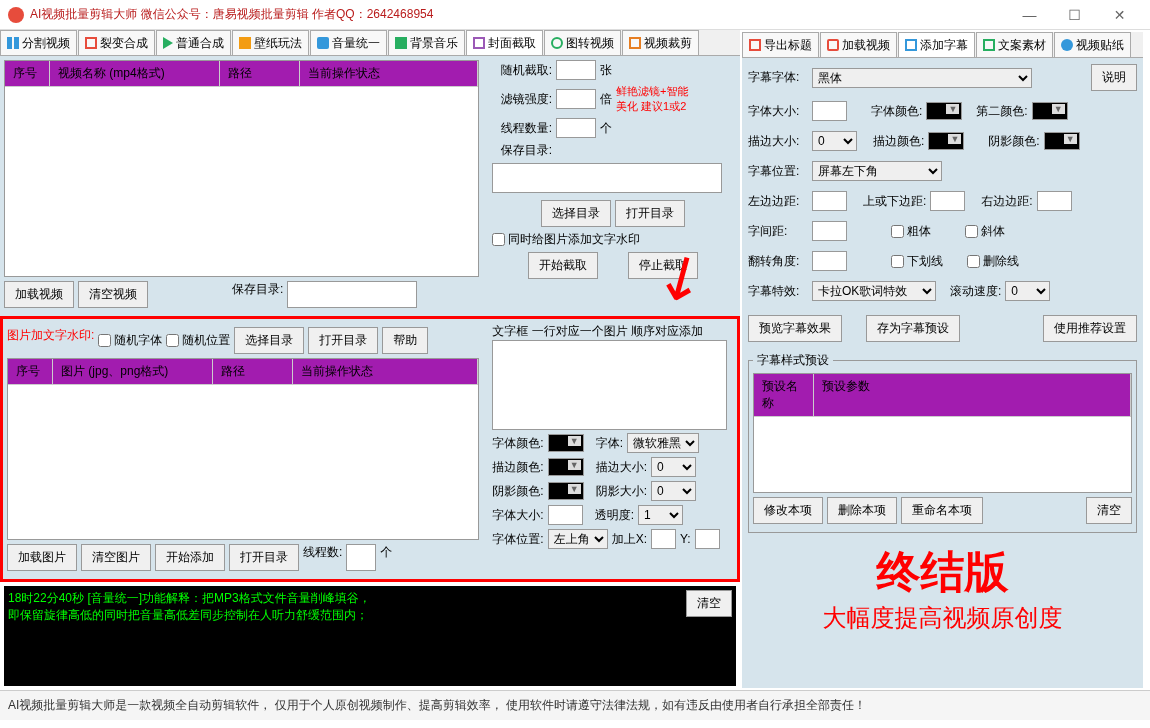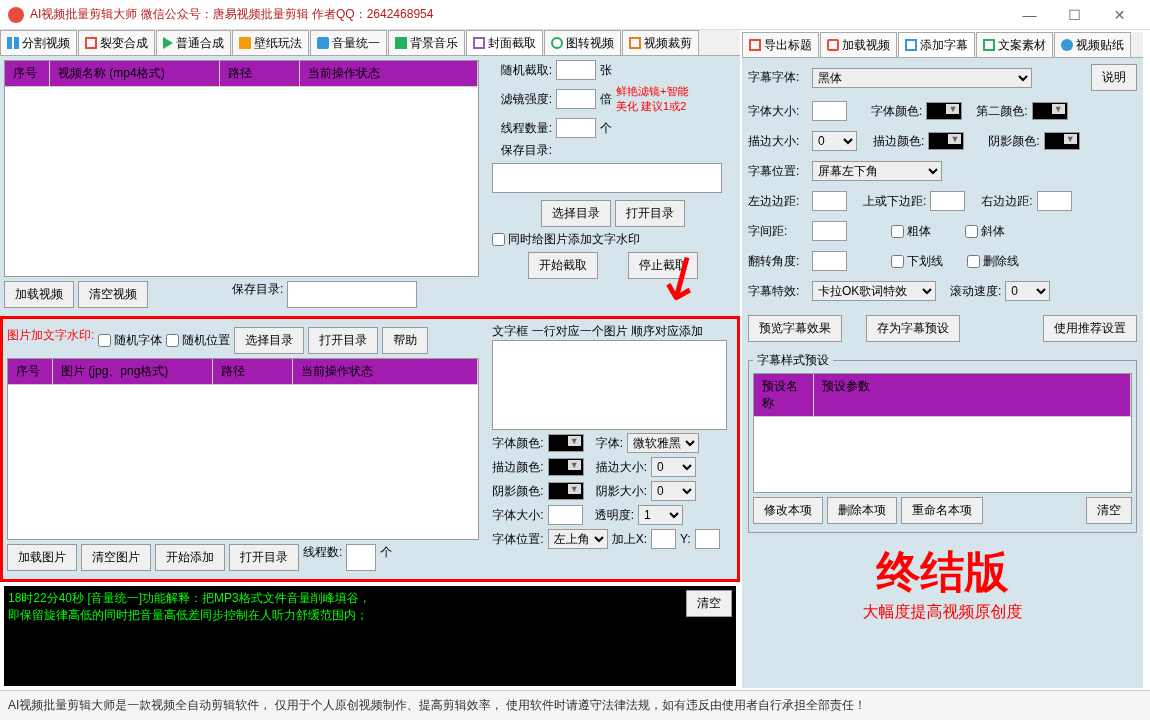--- a/index.html
+++ b/index.html
@@ -58,21 +58,21 @@
 .log-area { background: #000; color: #0f0; font-size: 12px; padding: 4px; display: flex; }
 .log-text { flex: 1; }
 
 .footer { padding: 6px 8px; background: #f5f5f5; color: #333; font-size: 12px; border-top: 1px solid #ccc; }
 
 .color-box { width: 36px; height: 18px; background: #000; border: 1px solid #999; display: inline-block; vertical-align: middle; position: relative; }
 .color-box::after { content: "▼"; position: absolute; right: 2px; top: 1px; font-size: 9px; color: #666; background: #ddd; padding: 0 2px; }
 
 .big-red { text-align: center; margin-top: 10px; }
 .big-red h1 { color: #ff0000; font-size: 44px; font-weight: bold; }
-.big-red p { color: #ff0000; font-size: 16px; }
+.big-red p { color: #ff0000; font-size: 24px; }
 
 fieldset { border: 1px solid #999; padding: 4px; margin-top: 6px; }
 legend { padding: 0 4px; }
 </style>
 </head>
 <body>
 
 <div class="titlebar">
   <span class="app-icon"></span>
   <span class="title">AI视频批量剪辑大师    微信公众号：唐易视频批量剪辑    作者QQ：2642468954</span>

